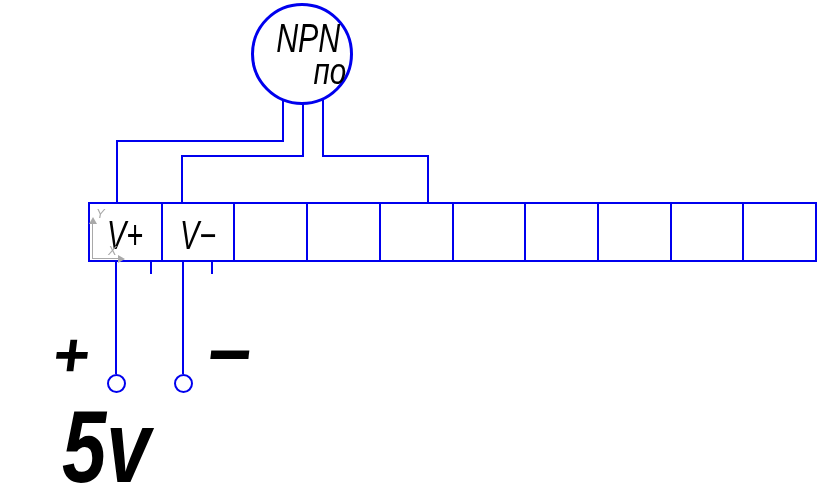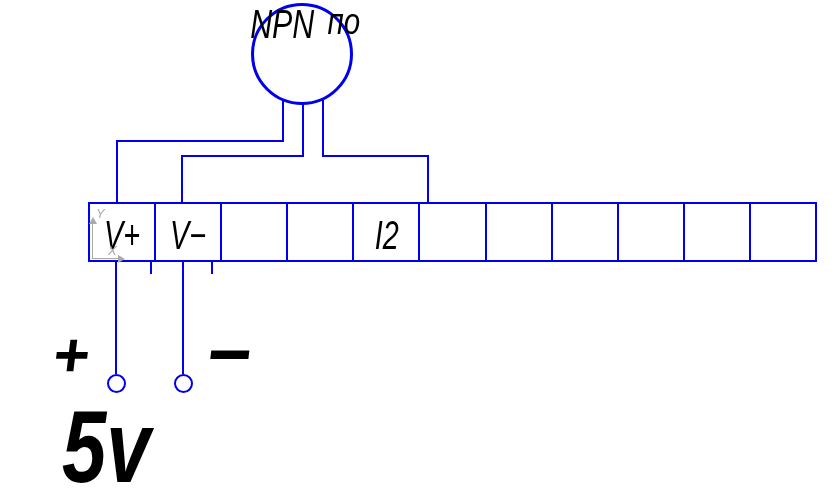--- a/index.html
+++ b/index.html
@@ -12,21 +12,21 @@
     position:relative;width:840px;height:499px;background:#fff;overflow:hidden;
     font-family:"Liberation Sans",sans-serif;color:var(--text);
   }
   
   .vw{position:absolute;width:2px;background:var(--wire);z-index:1;}
   .hw{position:absolute;height:2px;background:var(--wire);z-index:1;}
   
   .sensor{
     position:absolute;left:251px;top:3px;width:96px;height:96px;
     border:3px solid var(--wire);border-radius:50%;background:#fff;z-index:3;
-    display:flex;align-items:flex-start;justify-content:center;
+    display:flex;flex-direction:column;align-items:flex-end;justify-content:center;
   }
   .sensor .l1{font-style:italic;font-size:40px;line-height:36px;transform:scaleX(0.76);white-space:nowrap;}
   .sensor .l2{font-style:italic;font-size:36px;line-height:32px;transform:scaleX(0.82);white-space:nowrap;}
   
   .tblock{
     position:absolute;left:88px;top:202px;width:725px;height:56px;
     border:2px solid var(--wire);display:flex;z-index:2;background:transparent;
   }
   .tcell{
     flex:1 1 0;display:flex;align-items:center;justify-content:center;
@@ -98,23 +98,20 @@
     <div class="tcell">
         <span class="lbl">V−</span>
       </div>
     <div class="tcell">
         <span class="lbl"></span>
       </div>
     <div class="tcell">
         <span class="lbl"></span>
       </div>
     <div class="tcell">
-        <span class="lbl">I2</span>
-      </div>
-    <div class="tcell">
         <span class="lbl"></span>
       </div>
     <div class="tcell">
         <span class="lbl"></span>
       </div>
     <div class="tcell">
         <span class="lbl"></span>
       </div>
     <div class="tcell">
         <span class="lbl"></span>

